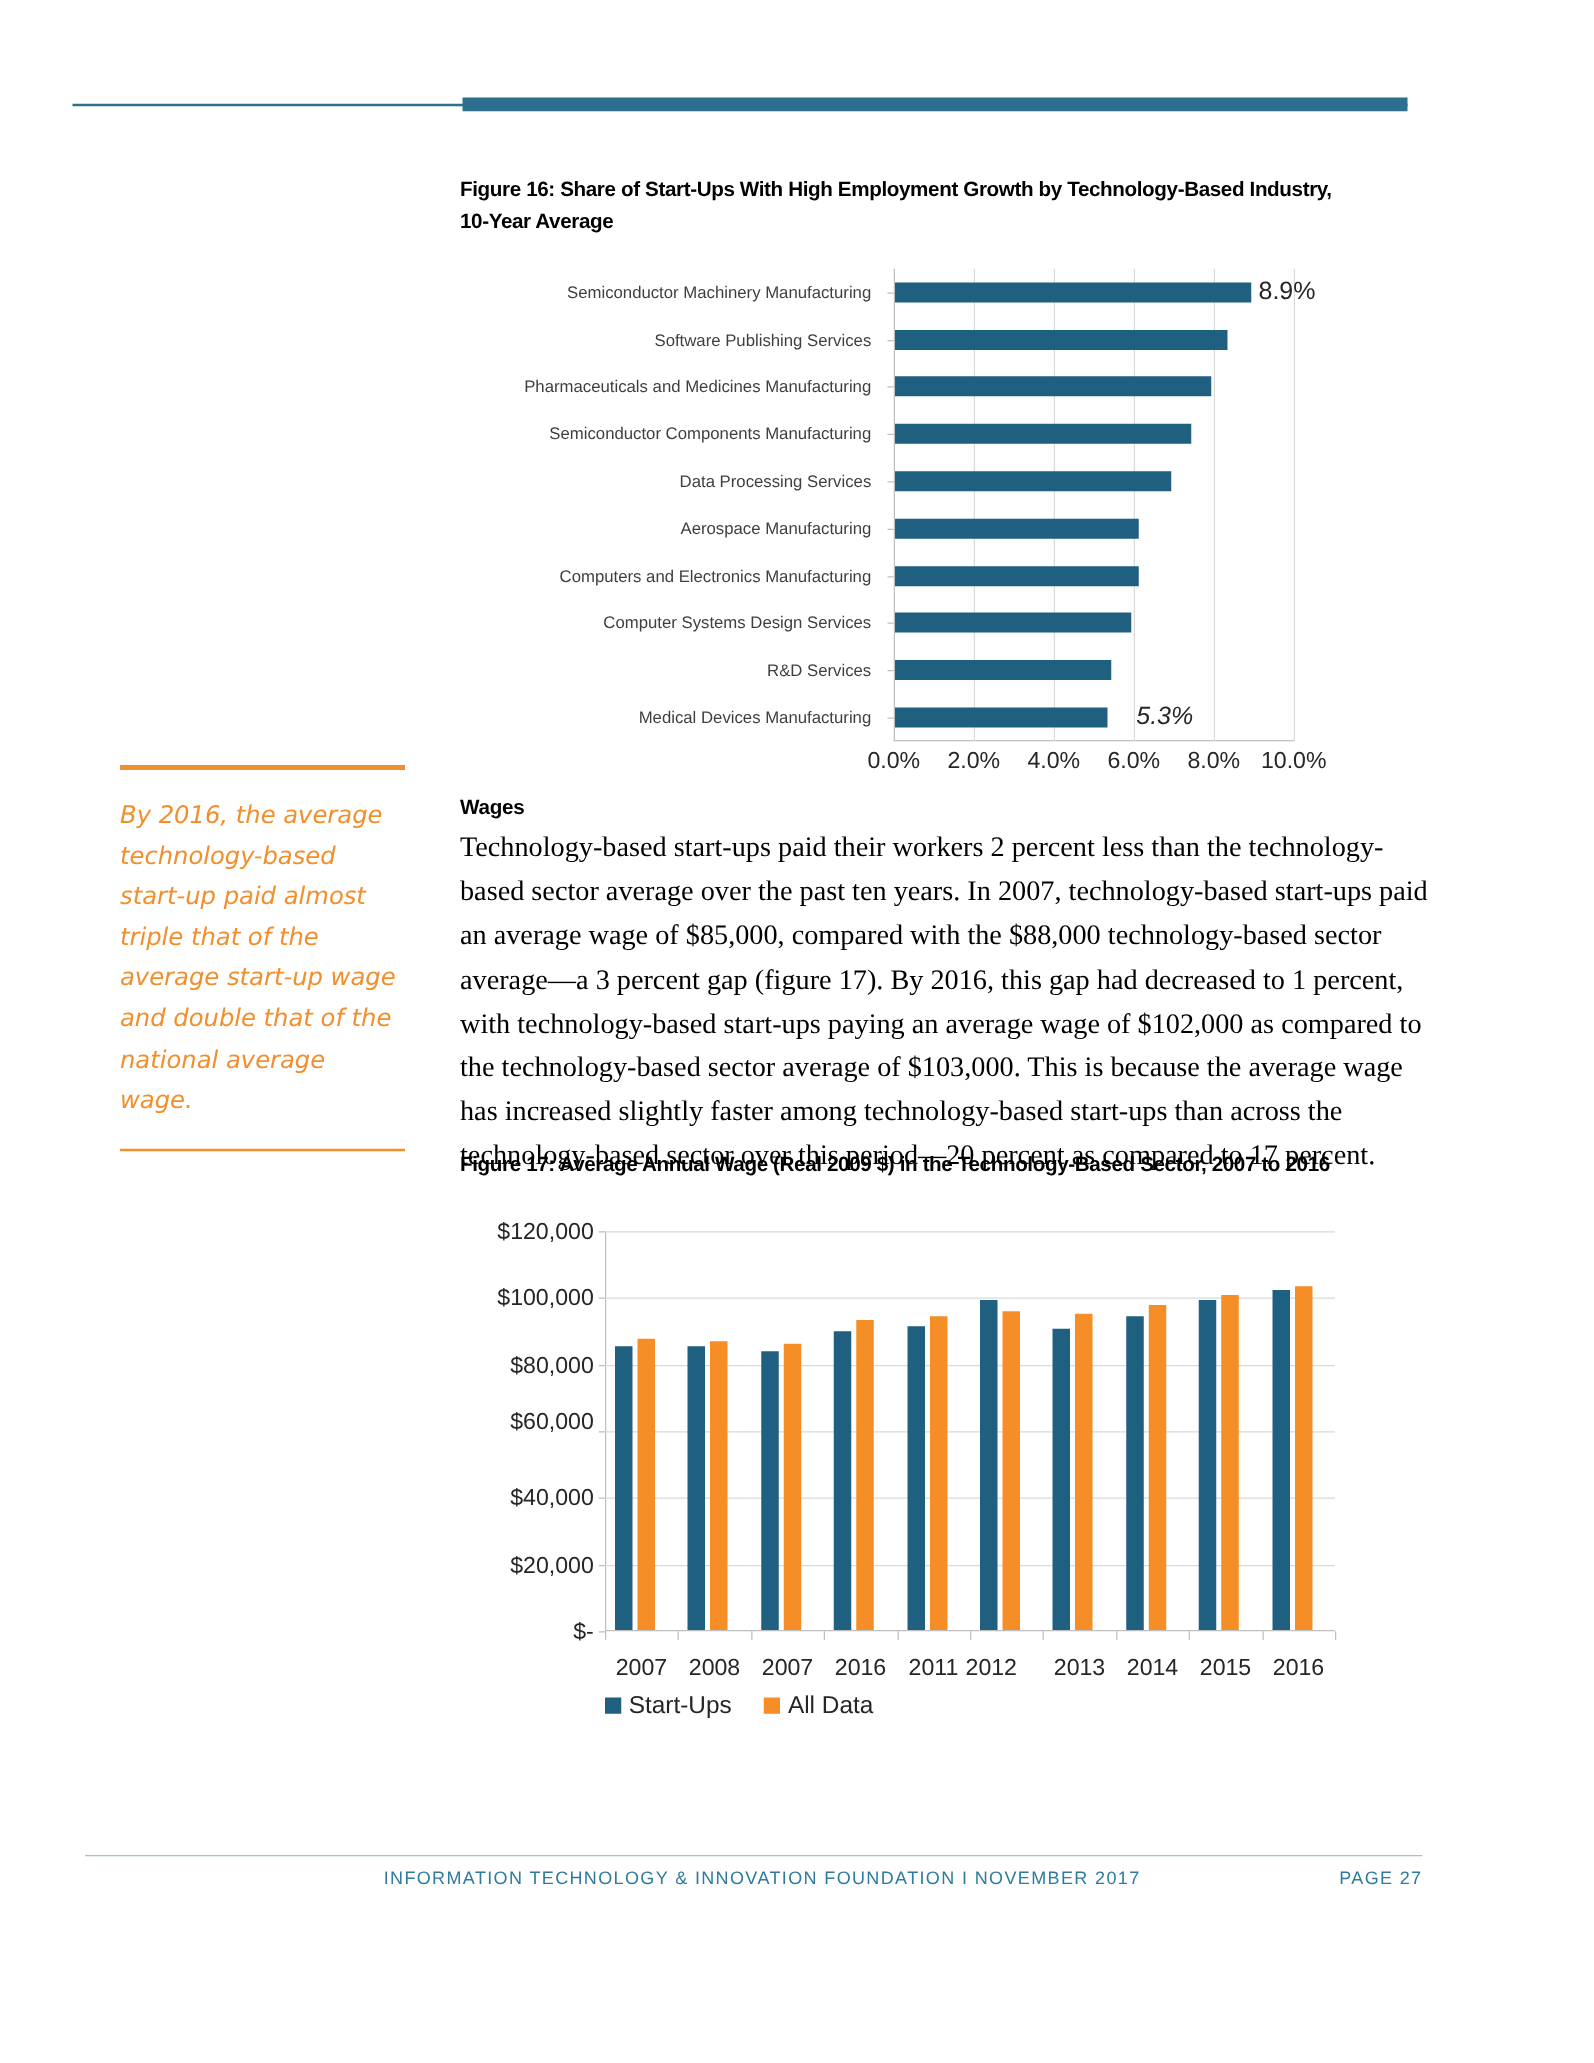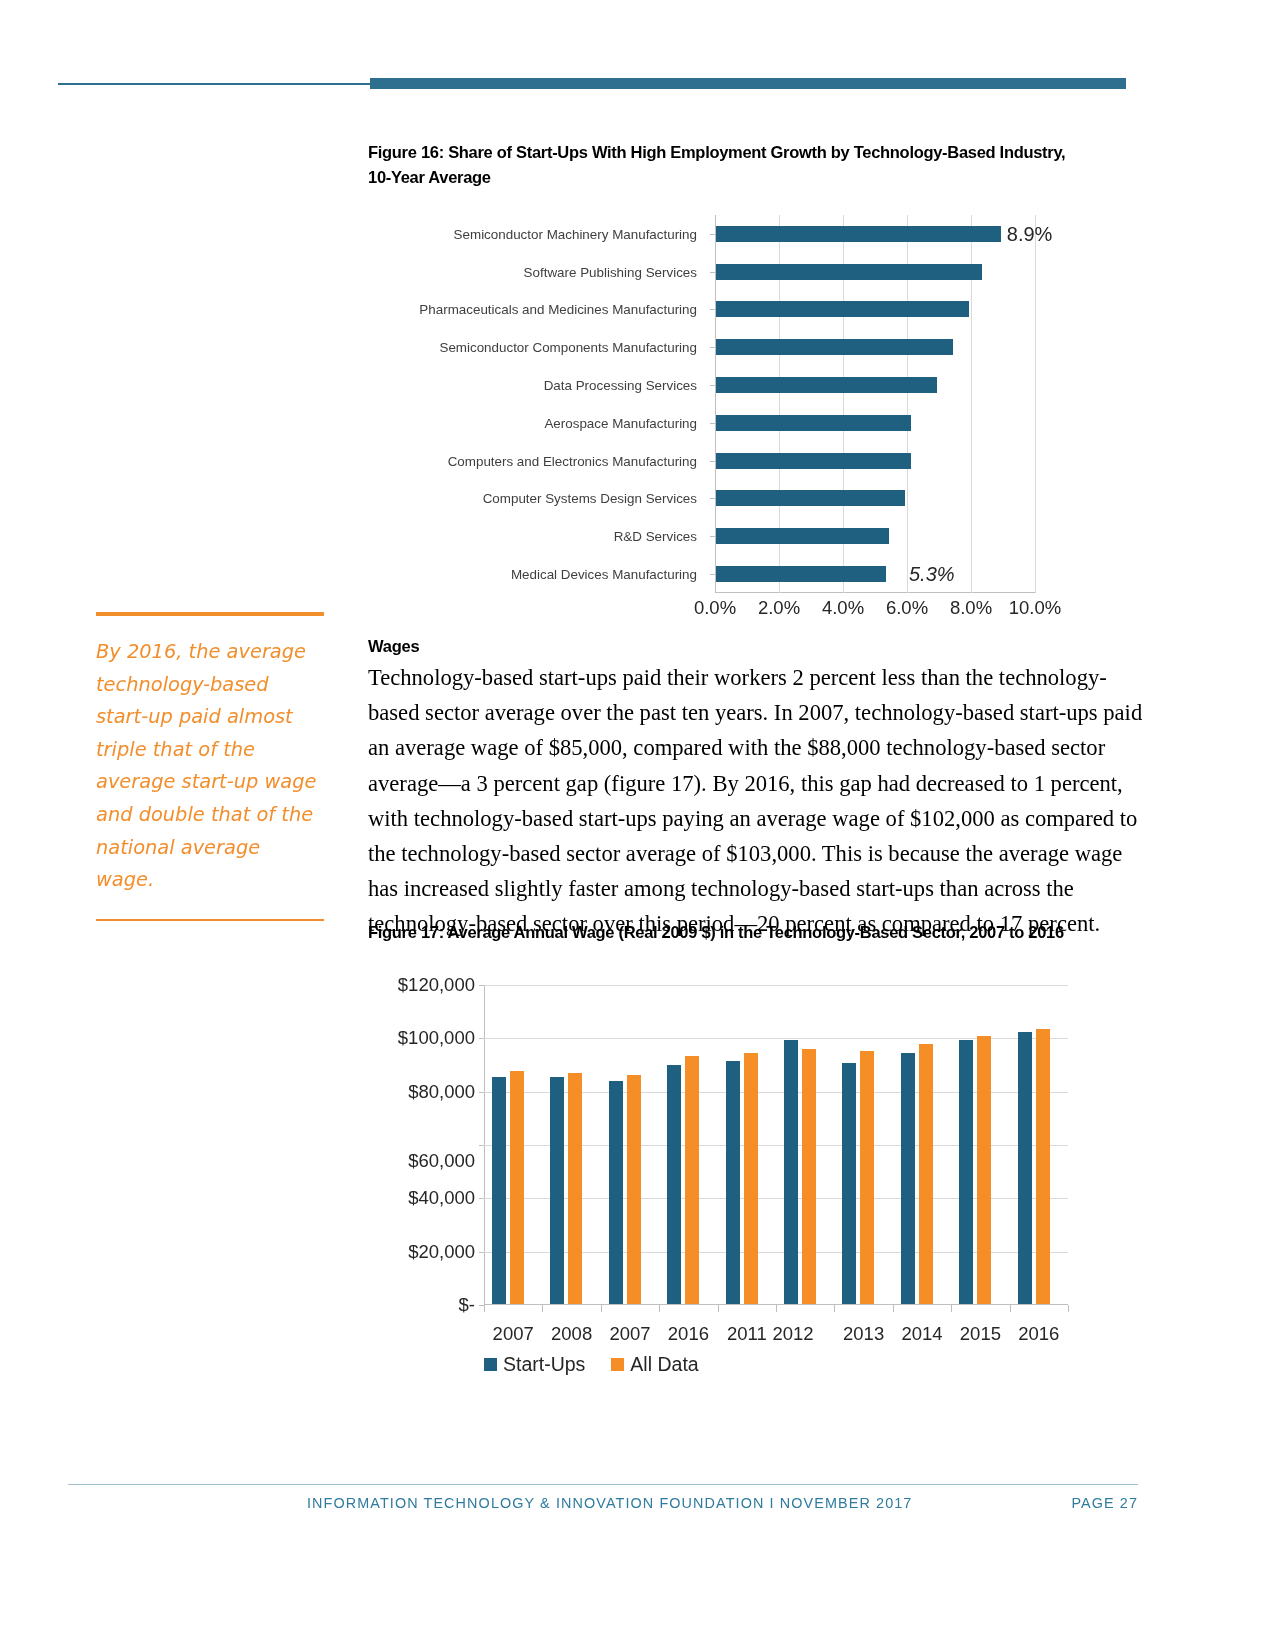--- a/index.html
+++ b/index.html
@@ -258,21 +258,21 @@
       <div class="f17-ytick" style="top: 160px;"></div>
       <div class="gridh" style="top: 106.667px;"></div>
       <div class="f17-ytick" style="top: 106.667px;"></div>
       <div class="gridh" style="top: 53.3333px;"></div>
       <div class="f17-ytick" style="top: 53.3333px;"></div>
       <div class="gridh" style="top: 0px;"></div>
       <div class="f17-ytick" style="top: 0px;"></div>
       <div class="f17-ylabel" style="top: 320px;">$-</div>
       <div class="f17-ylabel" style="top: 266.667px;">$20,000</div>
       <div class="f17-ylabel" style="top: 213.333px;">$40,000</div>
-      <div class="f17-ylabel" style="top: 176px; margin-left: 33px;">$60,000</div>
+      <div class="f17-ylabel" style="top: 152px; margin-left: 33px;">$60,000</div>
       <div class="f17-ylabel" style="top: 106.667px;">$80,000</div>
       <div class="f17-ylabel" style="top: 53.3333px;">$100,000</div>
       <div class="f17-ylabel" style="top: 0px;">$120,000</div>
       <div class="f17-group" style="left: 0px; width: 58.4px;">
         <div class="f17-bar a" style="height: 226.667px; background: rgb(31, 96, 128);"></div>
         <div class="f17-bar b" style="height: 233.333px; background: rgb(245, 142, 39);"></div>
       </div>
       <div class="f17-xtick" style="left: 0px;"></div>
       <div class="f17-xlabel" style="left: 29.2px;">2007</div>
       <div class="f17-group" style="left: 58.4px; width: 58.4px;">

